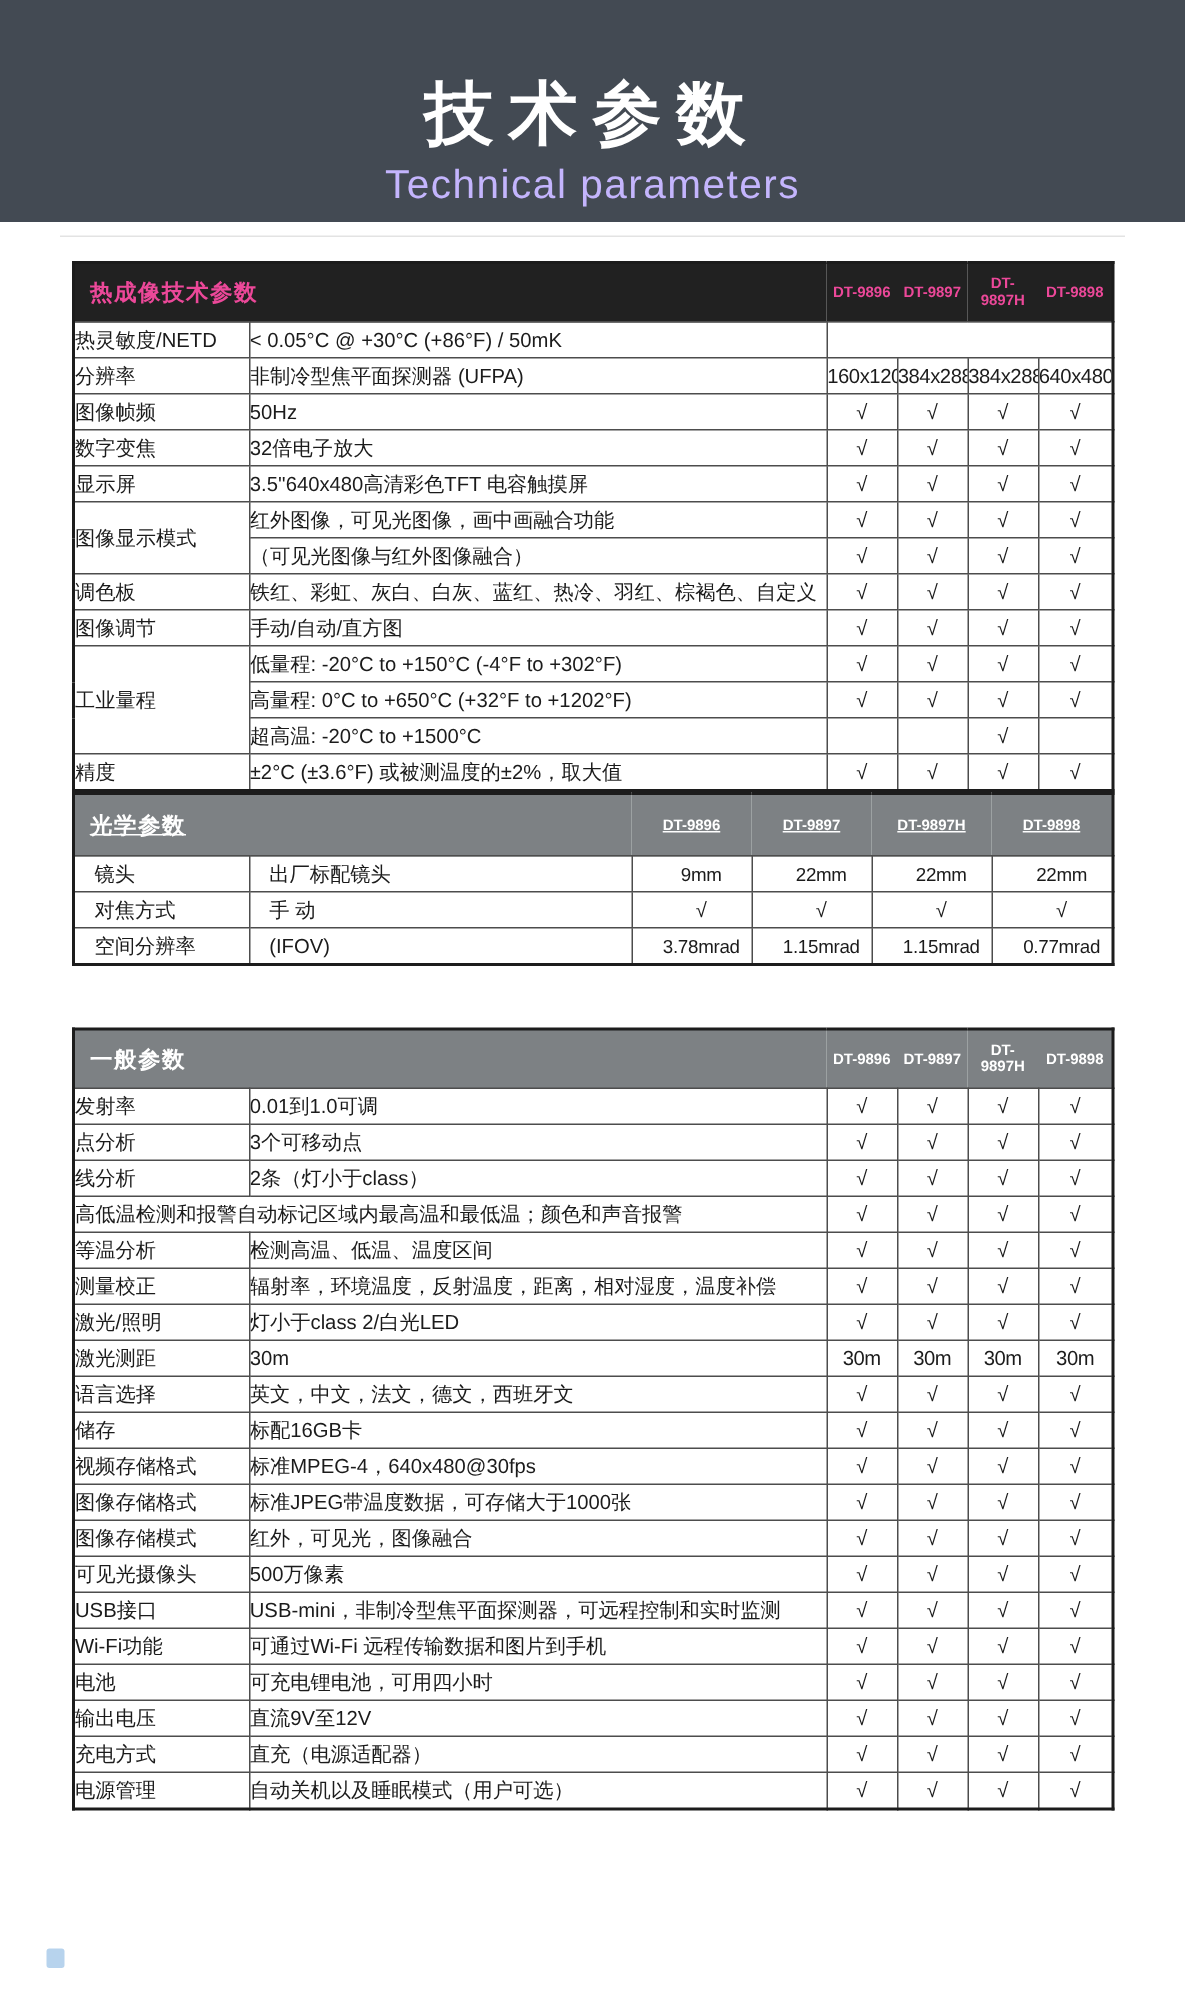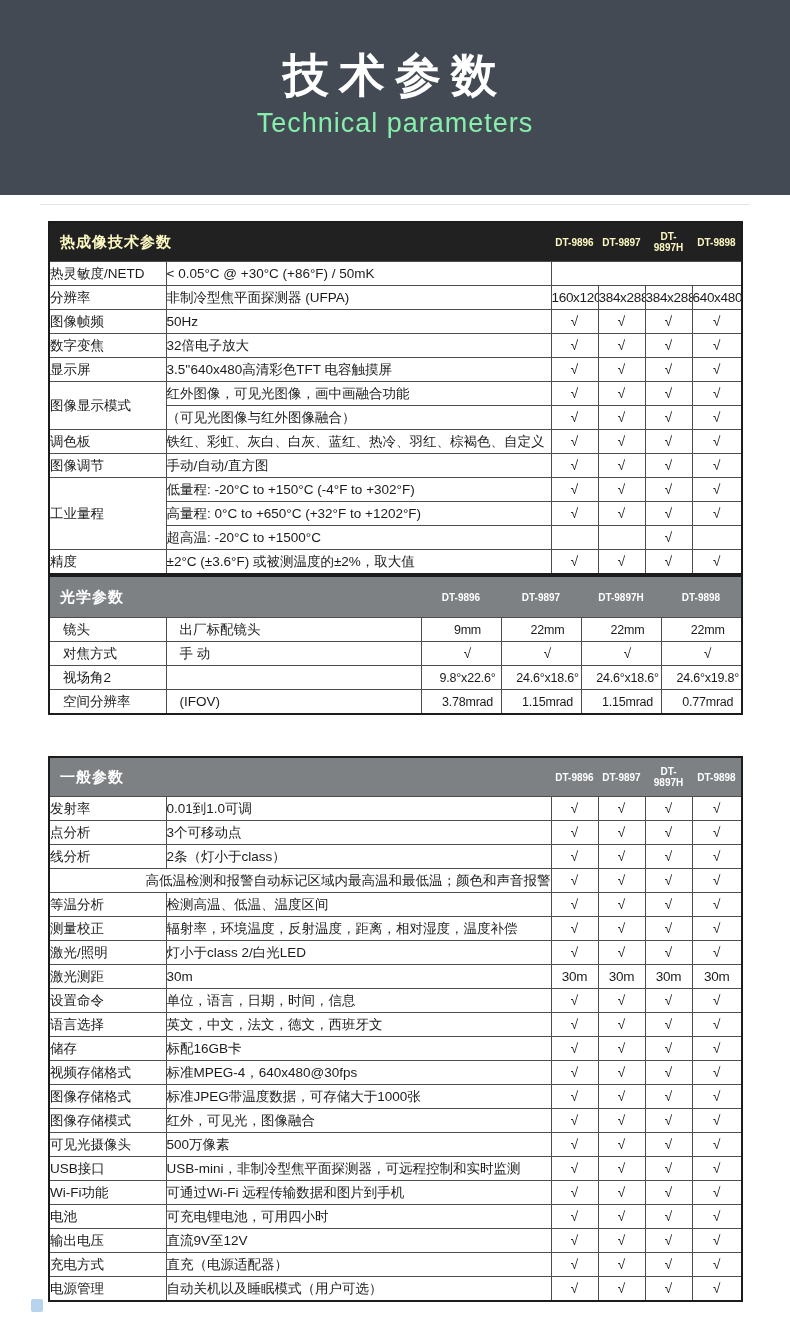--- a/index.html
+++ b/index.html
@@ -10,38 +10,38 @@
   }
   .page {
     position: relative;
     width: 790px;
     height: 1329px;
     background: #ffffff;
     overflow: hidden;
   }
   
   .hero {
-    height: 195px;
+    height: 148px;
     background: #434a53;
     text-align: center;
   }
   .hero h1 {
     margin: 0;
     padding-top: 50px;
     font-size: 46px;
     line-height: 1.1;
     font-weight: bold;
     color: #ffffff;
     letter-spacing: 10px;
   }
   .hero .subtitle {
     margin-top: 7px;
     font-size: 27px;
     font-weight: 400;
-    color: #86efac;
+    color: #c4b5fd;
     letter-spacing: 1px;
   }
   .thin-divider {
     height: 1px;
     background: #e3e3e3;
     margin: 9px 40px 0 40px;
   }
   
   .tables {
     margin: 16px 48px 0 48px;
@@ -53,22 +53,22 @@
     width: 693px;
     border: 2px solid #1c1c1c;
   }
   table.t-general { margin-top: 41px; }
 
   .spec-table thead th {
     border: none;
     height: 36px;
     vertical-align: middle;
   }
-  .t-optical thead th { height: 38px; }
-  .t-thermal thead th { background: #212121; color: #fef9c3; }
+  .t-optical thead th { height: 38px; text-decoration: underline; }
+  .t-thermal thead th { background: #212121; color: #ec4899; }
   .t-optical thead th, .t-general thead th { background: #7d8184; color: #ffffff; }
   .th-title {
     text-align: left;
     padding-left: 10px;
     font-size: 15px;
     font-weight: bold;
     letter-spacing: 1px;
   }
   .th-model {
     font-size: 10px;
@@ -83,21 +83,21 @@
     height: 23px;
     font-size: 13.5px;
     color: #1b1b1b;
     padding: 0;
     vertical-align: middle;
     background: #ffffff;
   }
   .t-optical td { height: 23px; padding-left: 13px; }
   .cell-label   { padding-left: 9px;  white-space: nowrap; overflow: hidden; }
   .cell-value   { padding-left: 11px; white-space: nowrap; overflow: hidden; }
-  .cell-merged  { padding-left: 9px;  white-space: nowrap; overflow: hidden; text-align: right; }
+  .cell-merged  { padding-left: 9px;  white-space: nowrap; overflow: hidden; }
   .cell-check {
     text-align: center;
     color: #474747;
     font-size: 15px;
   }
   .cell-mv {
     text-align: center;
     font-size: 12px;
     letter-spacing: -0.3px;
     white-space: nowrap;
@@ -281,28 +281,20 @@
           </tr>
           <tr>
             <td class="cell-label">对焦方式</td>
             <td class="cell-value">手 动</td>
             <td class="cell-check">√</td>
             <td class="cell-check">√</td>
             <td class="cell-check">√</td>
             <td class="cell-check">√</td>
           </tr>
           <tr>
-            <td class="cell-label">视场角2</td>
-            <td class="cell-value"></td>
-            <td class="cell-mv">9.8°x22.6°</td>
-            <td class="cell-mv">24.6°x18.6°</td>
-            <td class="cell-mv">24.6°x18.6°</td>
-            <td class="cell-mv">24.6°x19.8°</td>
-          </tr>
-          <tr>
             <td class="cell-label">空间分辨率</td>
             <td class="cell-value">(IFOV)</td>
             <td class="cell-mv">3.78mrad</td>
             <td class="cell-mv">1.15mrad</td>
             <td class="cell-mv">1.15mrad</td>
             <td class="cell-mv">0.77mrad</td>
           </tr>
         </tbody>
     </table>
 
@@ -382,28 +374,20 @@
           </tr>
           <tr>
             <td class="cell-label">激光测距</td>
             <td class="cell-value">30m</td>
             <td class="cell-mv">30m</td>
             <td class="cell-mv">30m</td>
             <td class="cell-mv">30m</td>
             <td class="cell-mv">30m</td>
           </tr>
           <tr>
-            <td class="cell-label">设置命令</td>
-            <td class="cell-value">单位，语言，日期，时间，信息</td>
-            <td class="cell-check">√</td>
-            <td class="cell-check">√</td>
-            <td class="cell-check">√</td>
-            <td class="cell-check">√</td>
-          </tr>
-          <tr>
             <td class="cell-label">语言选择</td>
             <td class="cell-value">英文，中文，法文，德文，西班牙文</td>
             <td class="cell-check">√</td>
             <td class="cell-check">√</td>
             <td class="cell-check">√</td>
             <td class="cell-check">√</td>
           </tr>
           <tr>
             <td class="cell-label">储存</td>
             <td class="cell-value">标配16GB卡</td>

